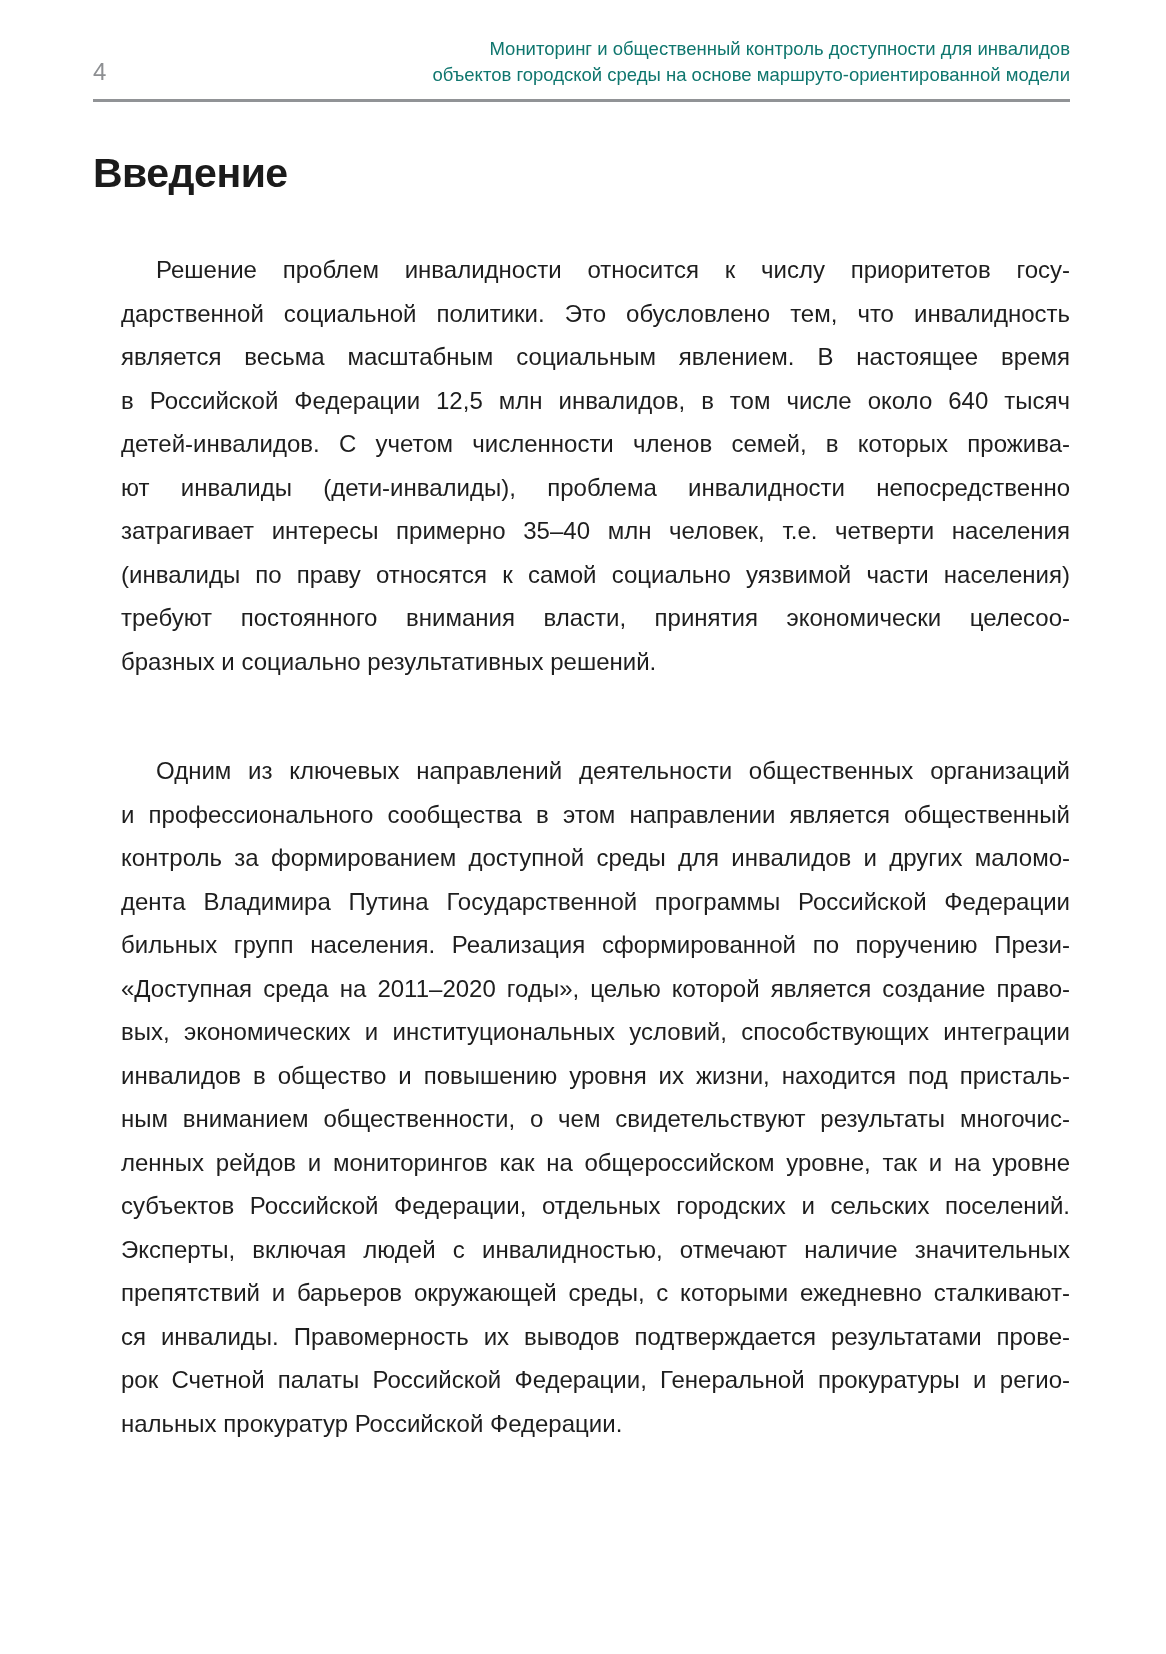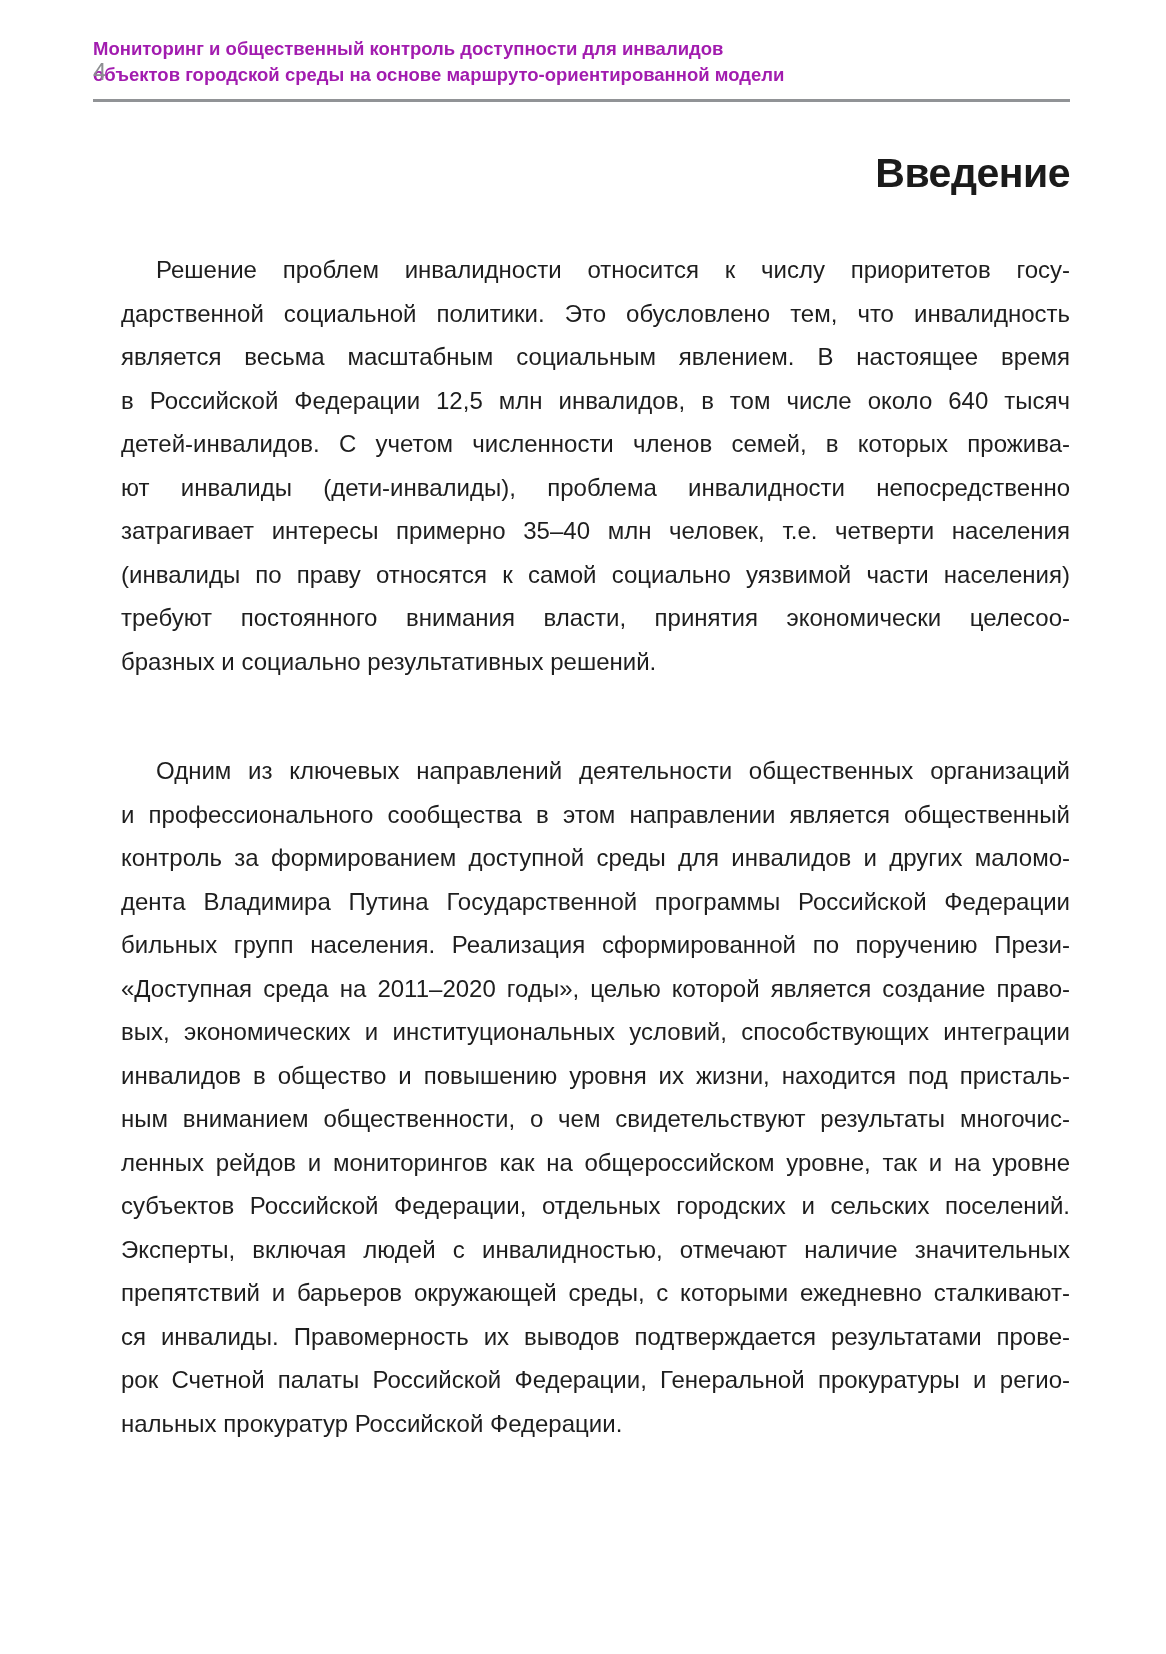--- a/index.html
+++ b/index.html
@@ -24,41 +24,39 @@
     padding-top: 36px;
   }
   .page-num {
     position: absolute;
     left: 0;
     top: 58px;
     font-size: 24px;
     color: #8d8f92;
   }
   .running-title {
-    text-align: left;
+    text-align: right;
     font-size: 18.5px;
     line-height: 26px;
-    color: #a21caf;
-    font-weight: bold;
+    color: #0f766e;
   }
   .header-rule {
     margin-top: 11px;
     height: 3px;
     background: #919396;
     border: none;
   }
   
   h1.section-heading {
     margin: 46px 0 0 0;
     font-size: 41px;
     line-height: 50px;
     font-weight: bold;
     color: #1b1b1b;
     letter-spacing: -0.5px;
-    text-align: right;
   }
   
   .paragraph {
     font-size: 24px;
     line-height: 43.5px;
     color: #1e1e1e;
   }
   .paragraph.first-para { margin-top: 50px; }
   .paragraph.second-para { margin-top: 66px; }
   .jline {

